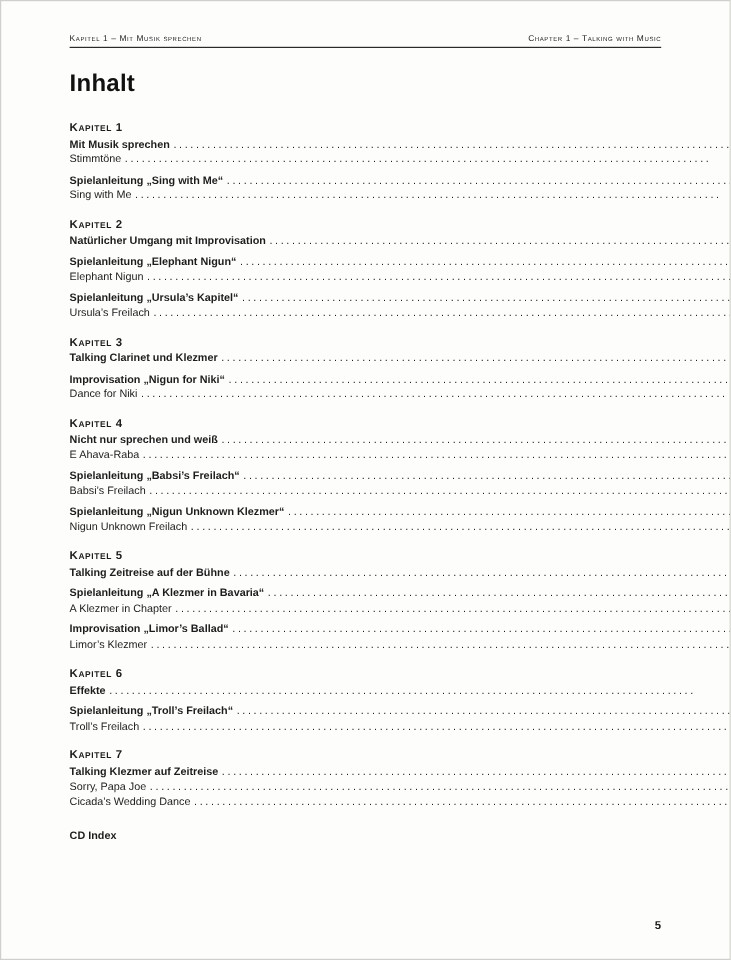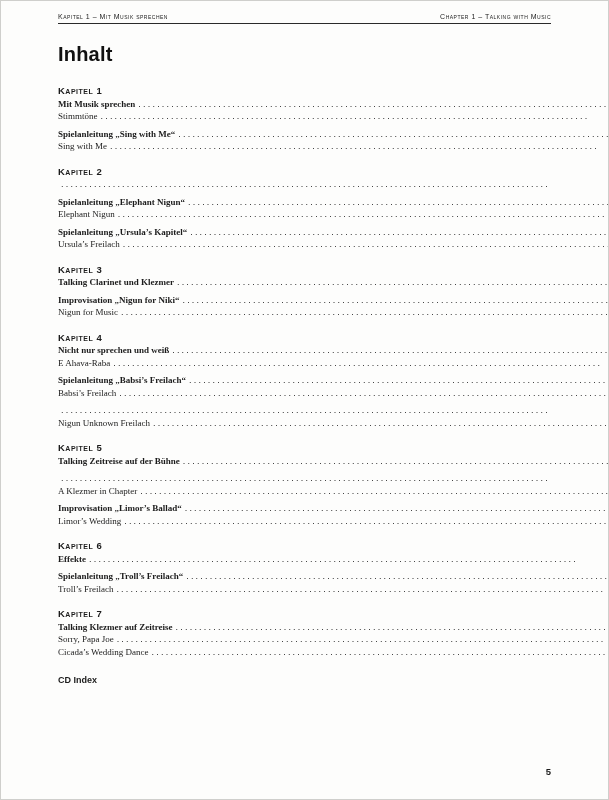--- a/index.html
+++ b/index.html
@@ -6,21 +6,21 @@
   html, body { background: #e8e8e6; }
   body { font-family: "Liberation Sans", sans-serif; color: #1c1c1c; }
 
   .sheet {
     position: relative;
     width: 609px;
     height: 800px;
     margin: 0 auto;
     background: #fdfdfc;
     border: 1px solid #cfcfcc;
-    padding: 12px 57px 0 57px;
+    padding: 28px 57px 0 57px;
     overflow: hidden;
   }
 
   .running-header {
     display: flex;
     justify-content: space-between;
     font-size: 7px;
     font-variant: small-caps;
     letter-spacing: 0.5px;
     color: #222;
@@ -56,21 +56,21 @@
   }
 
   .group + .group { margin-top: 5px; }
 
   .row {
     display: flex;
     align-items: baseline;
     font-size: 9px;
     line-height: 12.5px;
   }
-  .row .label { white-space: nowrap; font-family: Liberation Serif, serif; }
+  .row .label { white-space: nowrap; }
   .row.bold .label { font-weight: bold; }
 
   .dots {
     flex: 1;
     overflow: hidden;
     white-space: nowrap;
     margin: 0 3px 0 3px;
     min-width: 6px;
   }
   .dots::after {
@@ -128,20 +128,21 @@
             <div class="row">
               <span class="label">Sing with Me</span>
               <span class="dots"></span>
             </div>
           </div>
         </div>
         <div class="chapter">
           <div class="chapter-label">Kapitel 2</div>
           <div class="group">
             <div class="row bold">
+              <span class="label">Natürlicher Umgang mit Improvisation</span>
               <span class="dots"></span>
             </div>
           </div>
           <div class="group">
             <div class="row bold">
               <span class="label">Spielanleitung „Elephant Nigun“</span>
               <span class="dots"></span>
             </div>
             <div class="row">
               <span class="label">Elephant Nigun</span>
@@ -166,21 +167,21 @@
               <span class="label">Talking Clarinet und Klezmer</span>
               <span class="dots"></span>
             </div>
           </div>
           <div class="group">
             <div class="row bold">
               <span class="label">Improvisation „Nigun for Niki“</span>
               <span class="dots"></span>
             </div>
             <div class="row">
-              <span class="label">Nigun for Music</span>
+              <span class="label">Dance for Niki</span>
               <span class="dots"></span>
             </div>
           </div>
         </div>
         <div class="chapter">
           <div class="chapter-label">Kapitel 4</div>
           <div class="group">
             <div class="row bold">
               <span class="label">Nicht nur sprechen und weiß</span>
               <span class="dots"></span>
@@ -195,52 +196,54 @@
               <span class="label">Spielanleitung „Babsi’s Freilach“</span>
               <span class="dots"></span>
             </div>
             <div class="row">
               <span class="label">Babsi’s Freilach</span>
               <span class="dots"></span>
             </div>
           </div>
           <div class="group">
             <div class="row bold">
+              <span class="label">Spielanleitung „Nigun Unknown Klezmer“</span>
               <span class="dots"></span>
             </div>
             <div class="row">
               <span class="label">Nigun Unknown Freilach</span>
               <span class="dots"></span>
             </div>
           </div>
         </div>
         <div class="chapter">
           <div class="chapter-label">Kapitel 5</div>
           <div class="group">
             <div class="row bold">
               <span class="label">Talking Zeitreise auf der Bühne</span>
               <span class="dots"></span>
             </div>
           </div>
           <div class="group">
             <div class="row bold">
+              <span class="label">Spielanleitung „A Klezmer in Bavaria“</span>
               <span class="dots"></span>
             </div>
             <div class="row">
               <span class="label">A Klezmer in Chapter</span>
               <span class="dots"></span>
             </div>
           </div>
           <div class="group">
             <div class="row bold">
               <span class="label">Improvisation „Limor’s Ballad“</span>
               <span class="dots"></span>
             </div>
             <div class="row">
-              <span class="label">Limor’s Wedding</span>
+              <span class="label">Limor’s Klezmer</span>
               <span class="dots"></span>
             </div>
           </div>
         </div>
         <div class="chapter">
           <div class="chapter-label">Kapitel 6</div>
           <div class="group">
             <div class="row bold">
               <span class="label">Effekte</span>
               <span class="dots"></span>

